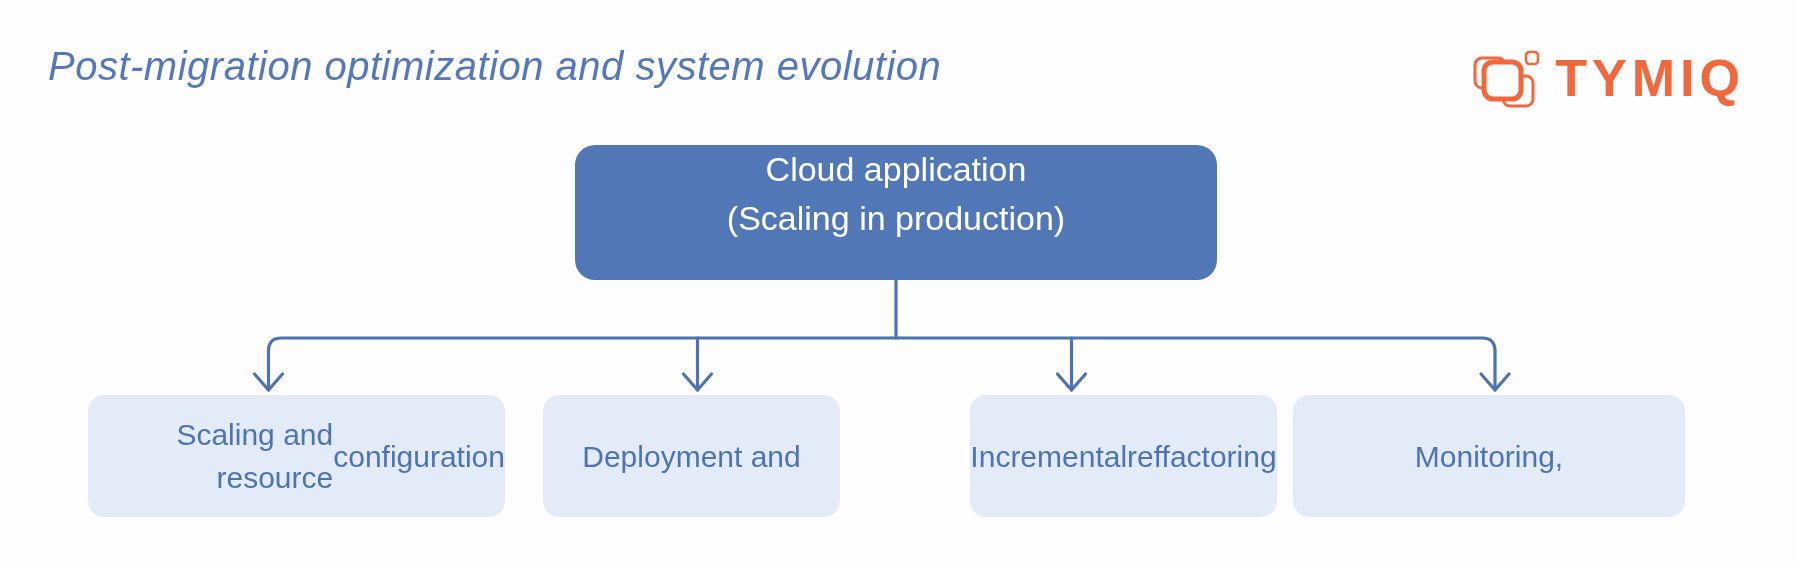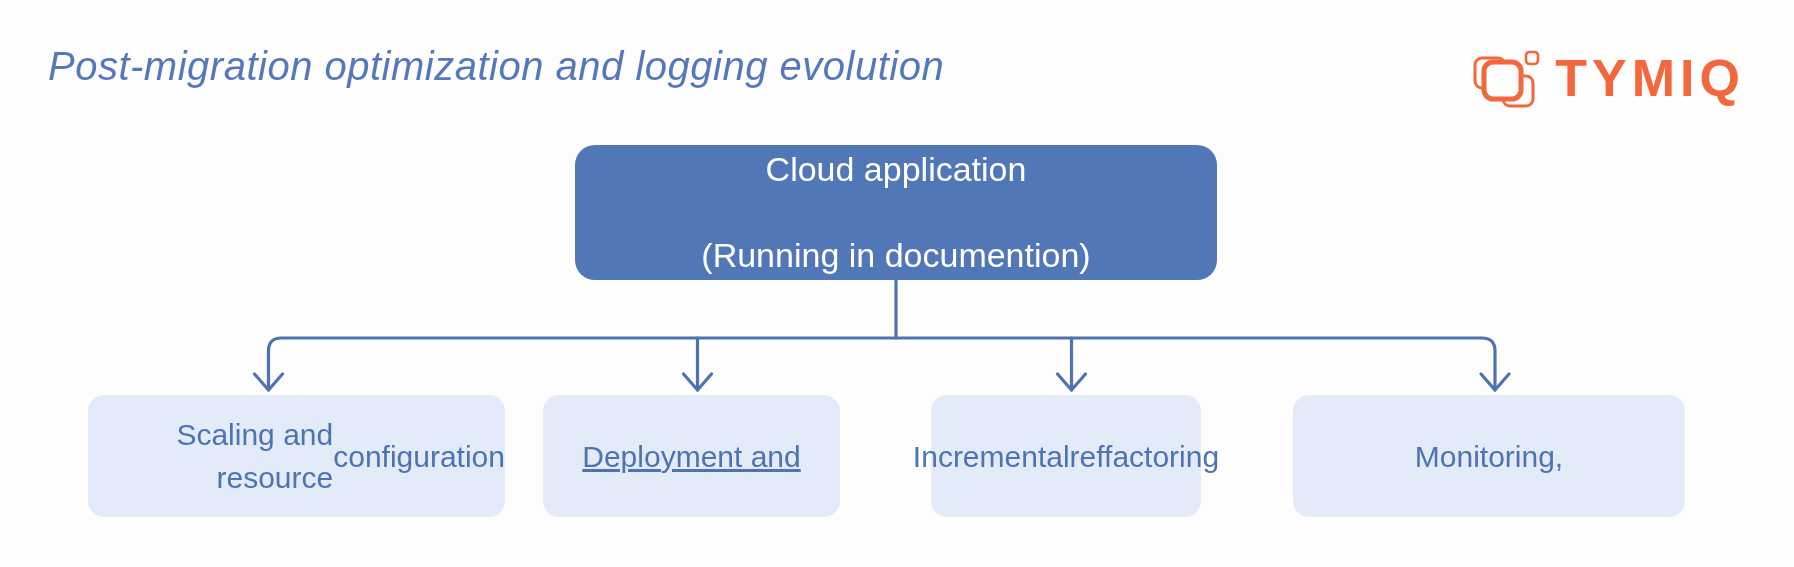--- a/index.html
+++ b/index.html
@@ -46,21 +46,21 @@
     position: absolute;
     left: 575px;
     top: 145px;
     width: 642px;
     height: 135px;
     border-radius: 20px;
     background: var(--root-fill, #5277b7);
     color: var(--root-text, #ffffff);
     display: flex;
     flex-direction: column;
-    justify-content: space-between;
+    justify-content: flex-start;
     align-items: center;
     text-align: center;
     font-size: 34px;
     line-height: 49px;
     font-weight: 500;
   }
   .connector {
     position: absolute;
     left: 0; top: 0;
     width: 1794px;
@@ -85,44 +85,44 @@
     flex-direction: row;
     justify-content: center;
     align-items: center;
     text-align: right;
     font-size: 30px;
     line-height: 43px;
     font-weight: 500;
     margin-left: 28px;
   }
   .child-1 { left: 60px;   width: 417px; }
-  .child-2 { left: 515px;  width: 297px; text-decoration: underline; }
-  .child-3 { left: 903px;  width: 270px; }
+  .child-2 { left: 515px;  width: 297px; }
+  .child-3 { left: 942px;  width: 307px; }
   .child-4 { left: 1265px; width: 392px; }
 </style>
 </head>
 <body>
 
 <div class="canvas">
 
-  <h1 class="title">Post-migration optimization and logging evolution</h1>
+  <h1 class="title">Post-migration optimization and system evolution</h1>
 
   <div class="logo">
     <svg class="logo-icon" viewBox="0 0 84 64" aria-hidden="true">
       <rect class="thin" x="4" y="12" width="30" height="30" rx="7"></rect>
       <rect class="thin" x="32" y="30" width="30" height="30" rx="7"></rect>
       <rect class="front" x="13" y="16" width="37" height="37" rx="9"></rect>
       <rect class="tiny" x="55" y="6" width="12" height="12" rx="3.5"></rect>
     </svg>
     <span class="logo-text">TYMIQ</span>
   </div>
 
   <div class="root-node">
     <span>Cloud application</span>
-    <span>(Running in documention)</span>
+    <span>(Scaling in production)</span>
   </div>
 
   <svg class="connector" viewBox="0 0 1794 567" aria-hidden="true">
     <path d="M896 280 V338"></path>
     <path d="M268.5 390 V351 Q268.5 338 281.5 338 H1482 Q1495 338 1495 351 V390"></path>
     <path d="M697.5 338 V390"></path>
     <path d="M1071.5 338 V390"></path>
     <path d="M254.5 374 L268.5 390 L282.5 374"></path>
     <path d="M683.5 374 L697.5 390 L711.5 374"></path>
     <path d="M1057.5 374 L1071.5 390 L1085.5 374"></path>

